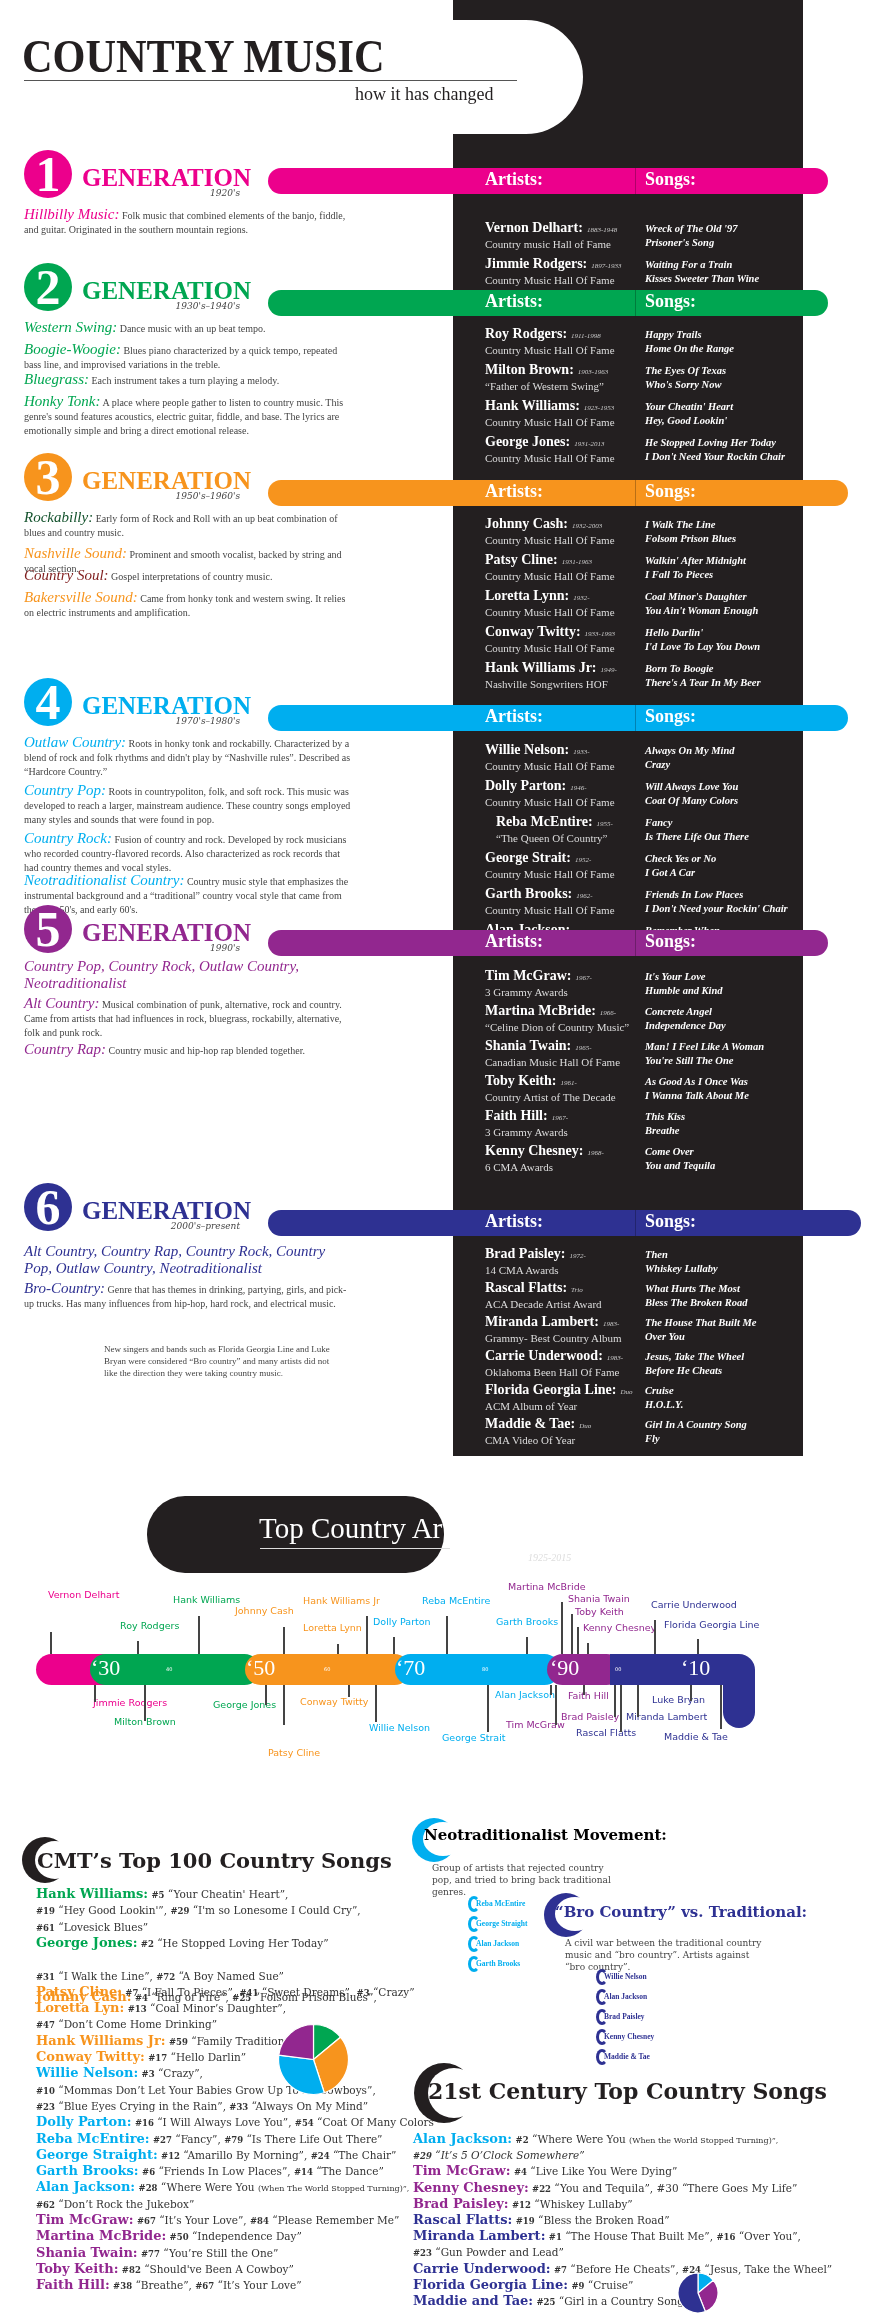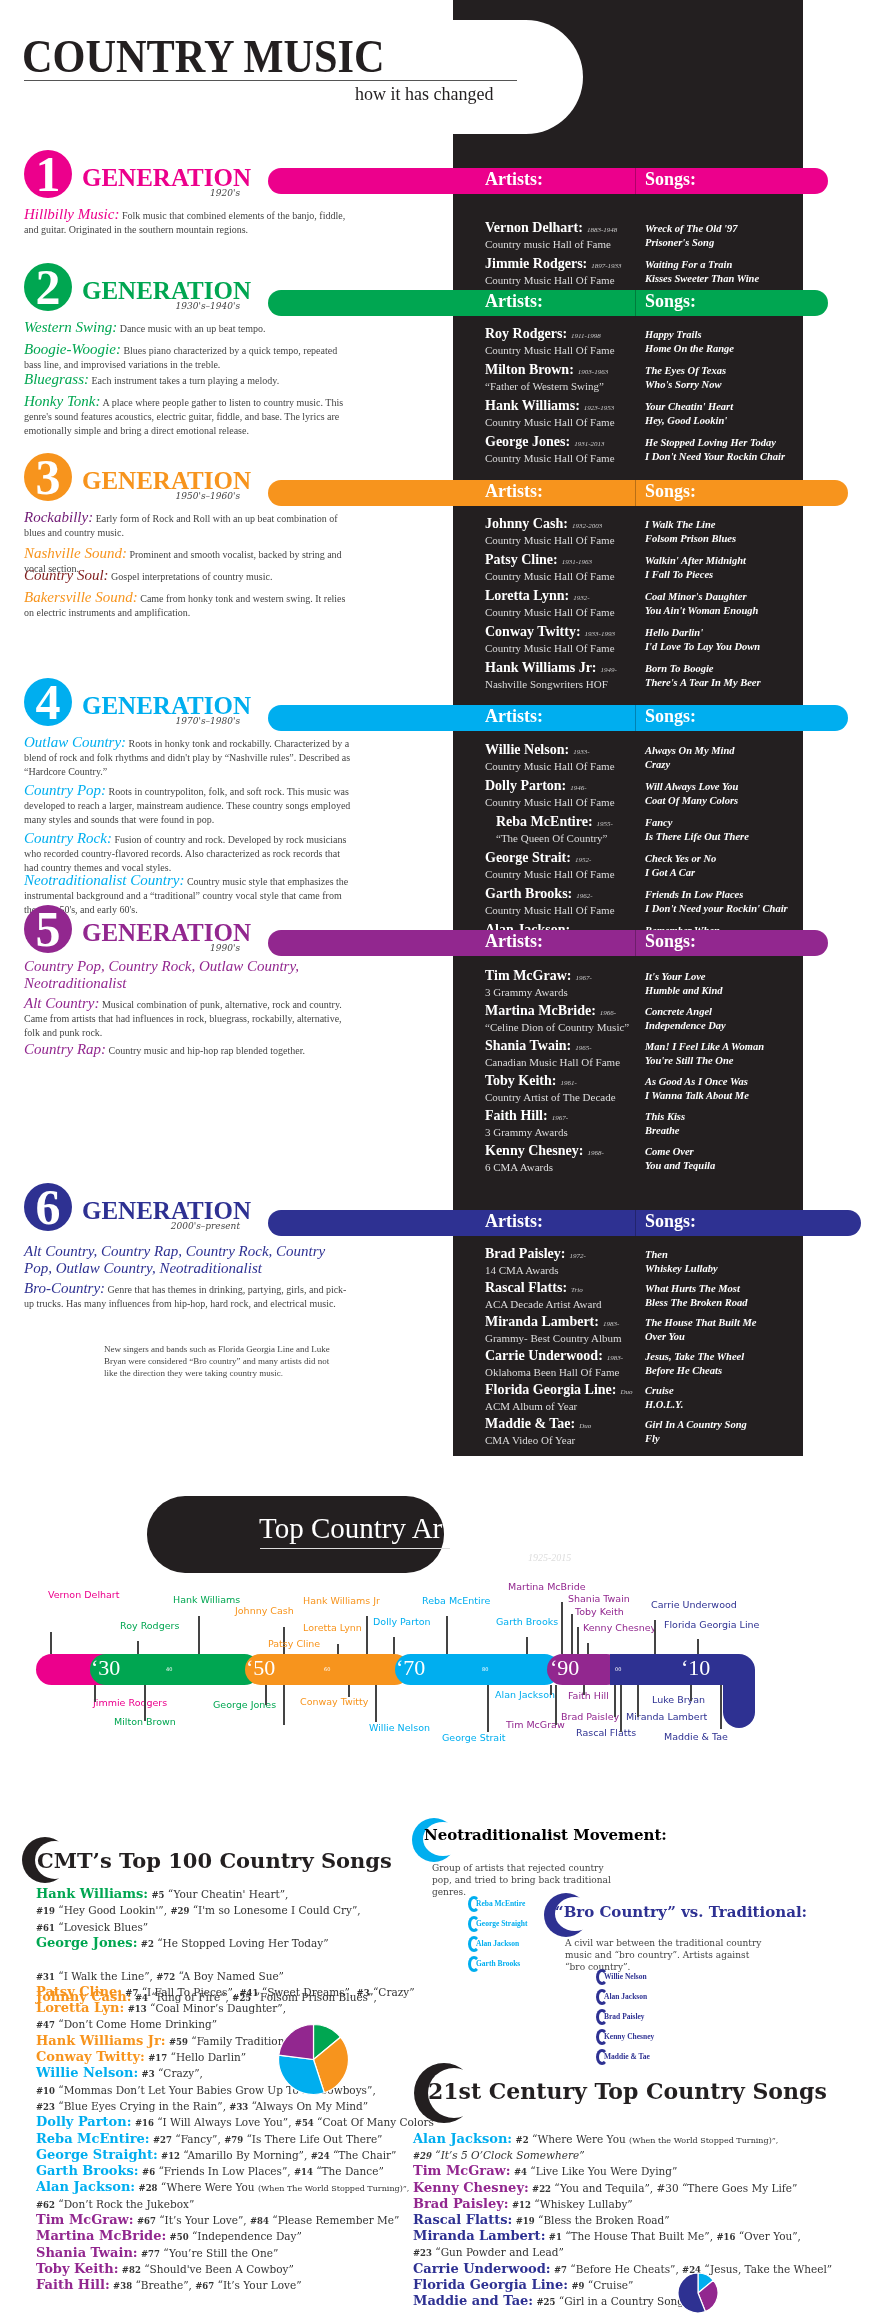--- a/index.html
+++ b/index.html
@@ -99,21 +99,21 @@
       <div>He Stopped Loving Her Today</div>
       <div>I Don't Need Your Rockin Chair</div>
     </div>
     <div class="gen-num" style="left:24px;top:453px;background:#f7941d;">3</div>
     <div class="gen-word" style="left:82px;top:467px;color:#f7941d;">GENERATION</div>
     <div class="gen-era" style="left:140px;top:491px;">1950's–1960's</div>
     <div class="bar" style="left:268px;top:480px;width:580px;background:#f7941d;"></div>
     <div class="bar-head" style="left:485px;top:481px;">Artists:</div>
     <div class="bar-div" style="left:635px;top:480px;"></div>
     <div class="bar-head" style="left:645px;top:481px;">Songs:</div>
-    <div class="genre" style="left:24px;top:510px;"><span class="g" style="color:#701a75;">Rockabilly:</span> <span>Early form of Rock and Roll with an up beat combination of blues and country music.</span></div>
+    <div class="genre" style="left:24px;top:510px;"><span class="g" style="color:#14532d;">Rockabilly:</span> <span>Early form of Rock and Roll with an up beat combination of blues and country music.</span></div>
     <div class="genre" style="left:24px;top:546px;"><span class="g" style="color:#f7941d;">Nashville Sound:</span> <span>Prominent and smooth vocalist, backed by string and vocal section.</span></div>
     <div class="genre" style="left:24px;top:568px;"><span class="g" style="color:#7f1d1d;">Country Soul:</span> <span>Gospel interpretations of country music.</span></div>
     <div class="genre" style="left:24px;top:590px;"><span class="g" style="color:#f7941d;">Bakersville Sound:</span> <span>Came from honky tonk and western swing. It relies on electric instruments and amplification.</span></div>
     <div class="artist" style="left:485px;top:516px;"><span class="n">Johnny Cash:</span> <span class="y">1932-2003</span><span class="d">Country Music Hall Of Fame</span></div>
     <div class="songs" style="left:645px;top:518px;">
       <div>I Walk The Line</div>
       <div>Folsom Prison Blues</div>
     </div>
     <div class="artist" style="left:485px;top:552px;"><span class="n">Patsy Cline:</span> <span class="y">1931-1963</span><span class="d">Country Music Hall Of Fame</span></div>
     <div class="songs" style="left:645px;top:554px;">
@@ -307,21 +307,21 @@
     <div class="tlabel" style="left:651px;top:1599px;color:#2e3192;">Carrie Underwood</div>
     <div class="tick" style="left:654px;top:1620px;height:34px;"></div>
     <div class="tlabel" style="left:664px;top:1619px;color:#2e3192;">Florida Georgia Line</div>
     <div class="tick" style="left:697px;top:1639px;height:15px;"></div>
     <div class="tlabel" style="left:60px;top:1697px;color:#ec008c;margin-left:33px;">Jimmie Rodgers</div>
     <div class="tick" style="left:94px;top:1685px;height:17px;"></div>
     <div class="tlabel" style="left:114px;top:1716px;color:#00a651;">Milton Brown</div>
     <div class="tick" style="left:144px;top:1685px;height:36px;"></div>
     <div class="tlabel" style="left:213px;top:1699px;color:#00a651;">George Jones</div>
     <div class="tick" style="left:265px;top:1685px;height:20px;"></div>
-    <div class="tlabel" style="left:268px;top:1638px;color:#f7941d;text-align:right;">Patsy Cline</div>
+    <div class="tlabel" style="left:268px;top:1747px;color:#f7941d;text-align:right;">Patsy Cline</div>
     <div class="tick" style="left:283px;top:1685px;height:40px;"></div>
     <div class="tlabel" style="left:300px;top:1696px;color:#f7941d;">Conway Twitty</div>
     <div class="tick" style="left:348px;top:1685px;height:12px;"></div>
     <div class="tlabel" style="left:369px;top:1722px;color:#00aeef;">Willie Nelson</div>
     <div class="tick" style="left:375px;top:1685px;height:37px;"></div>
     <div class="tlabel" style="left:442px;top:1732px;color:#00aeef;">George Strait</div>
     <div class="tick" style="left:487px;top:1685px;height:47px;"></div>
     <div class="tlabel" style="left:495px;top:1689px;color:#00aeef;">Alan Jackson</div>
     <div class="tick" style="left:550px;top:1685px;height:10px;"></div>
     <div class="tlabel" style="left:506px;top:1719px;color:#92278f;">Tim McGraw</div>

